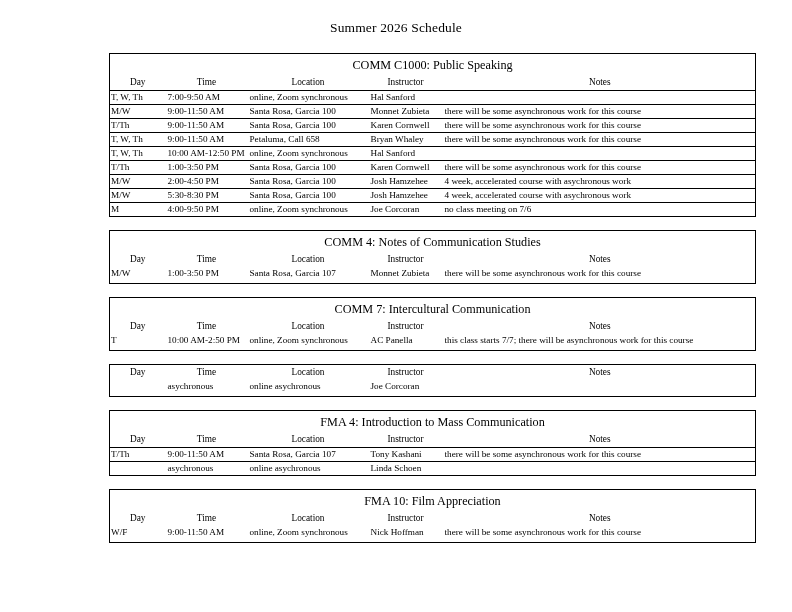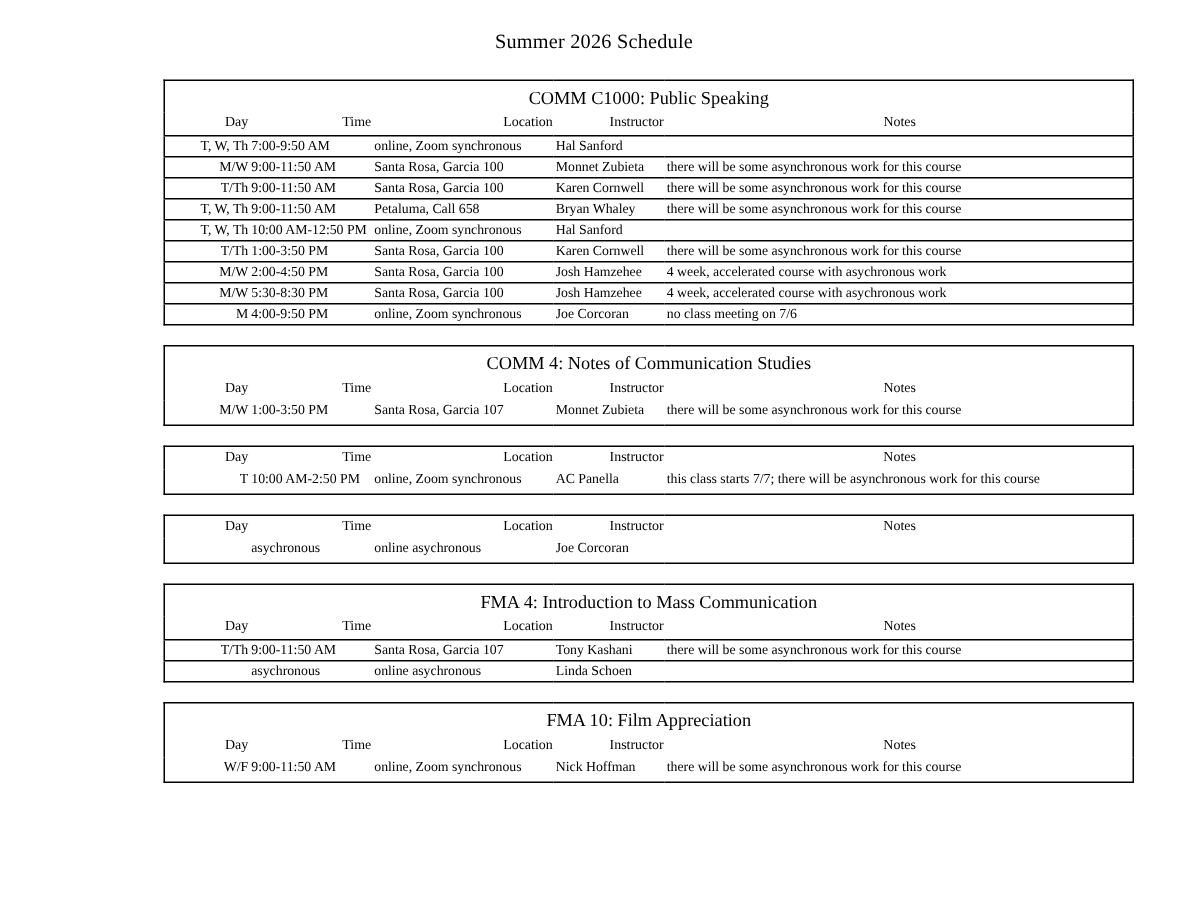--- a/index.html
+++ b/index.html
@@ -51,41 +51,41 @@
     vertical-align: top;
   }
   .course-title-cell {
     text-align: center;
     font-size: 12.2px;
     height: 19px;
     line-height: 19px;
     padding-top: 2px !important;
   }
   .col-head {
-    text-align: right;
+    text-align: center;
     font-weight: bold;
     font-size: 9.3px;
     height: 15px;
     line-height: 15px;
   }
   .col-head.head-notes {
     text-align: center;
     padding-left: 2px !important;
   }
   tr.data-row td {
     font-size: 9.2px;
     height: 13px;
     line-height: 13px;
     white-space: nowrap;
     overflow: hidden;
   }
   tr.data-row.ruled {
     border-top: 1px solid #000000;
   }
-  td.c-day    { padding-left: 1px !important; text-align: right; }
+  td.c-day    { padding-left: 1px !important; }
   td.c-time   { padding-left: 2px !important; }
   td.c-loc    { padding-left: 2px !important; }
   td.c-ins    { padding-left: 2px !important; }
   td.c-notes  { padding-left: 2px !important; }
   col.w-day   { width: 56px; }
   col.w-time  { width: 82px; }
   col.w-loc   { width: 121px; }
   col.w-ins   { width: 74px; }
   col.w-notes { width: 313px; }
   .spacer-row td { height: 3px; font-size: 0; line-height: 0; }
@@ -216,20 +216,23 @@
       <table class="course">
         <colgroup>
           <col class="w-day">
           <col class="w-time">
           <col class="w-loc">
           <col class="w-ins">
           <col class="w-notes">
         </colgroup>
         <tbody>
           <tr>
+            <td colspan="5" class="course-title-cell">COMM 7: Intercultural Communication</td>
+          </tr>
+          <tr>
             <td class="col-head">Day</td>
             <td class="col-head">Time</td>
             <td class="col-head">Location</td>
             <td class="col-head">Instructor</td>
             <td class="col-head head-notes">Notes</td>
           </tr>
           <tr class="data-row">
             <td class="c-day">T</td>
             <td class="c-time">10:00 AM-2:50 PM</td>
             <td class="c-loc">online, Zoom synchronous</td>

